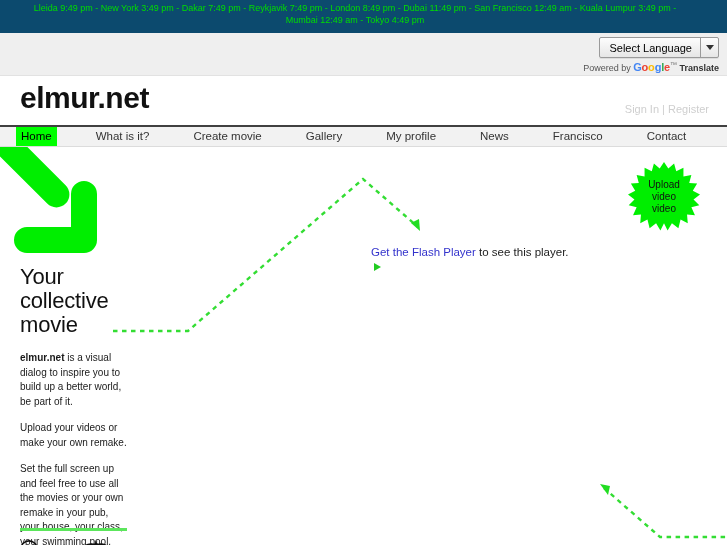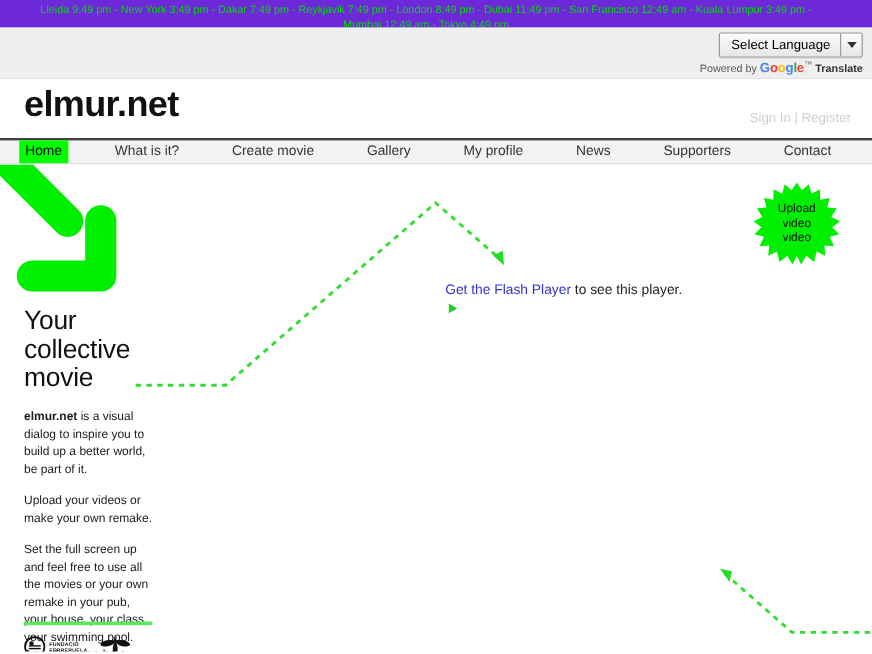--- a/index.html
+++ b/index.html
@@ -13,28 +13,28 @@
     overflow: hidden;
     background: #ffffff;
     font-family: "Liberation Sans", sans-serif;
     font-size: 12px;
     color: #222222;
     position: relative;
   }
 
   
   .clock-bar {
-    background: #6d28d9;
+    background: #0c4a6e;
     color: #00dd00;
     font-family: "Liberation Sans", sans-serif;
     font-size: 9px;
     line-height: 12px;
     text-align: center;
     padding: 2px 19px 3px 2px;
-    height: 23px;
+    height: 33px;
     box-sizing: border-box;
     overflow: hidden;
     letter-spacing: 0px;
   }
   .clock-bar .sep { color: #00dd00; }
   .clock-item { white-space: nowrap; }
 
   
   .translate-strip {
     background: #efefef;
@@ -294,21 +294,21 @@
 </div>
 
 <div class="nav">
   <ul id="nav-list">
       <li class="active">Home</li>
       <li>What is it?</li>
       <li>Create movie</li>
       <li>Gallery</li>
       <li>My profile</li>
       <li>News</li>
-      <li>Supporters</li>
+      <li>Francisco</li>
       <li>Contact</li>
     </ul>
 </div>
 
 <div class="stage">
 
   <svg class="svg-layer" viewBox="0 0 727 406">
 
     <polyline points="113,184 188,184 363,32 418,80" fill="none" stroke="#33dd33" stroke-width="2.4" stroke-dasharray="4.5,4.5" stroke-linecap="butt"></polyline>
 

